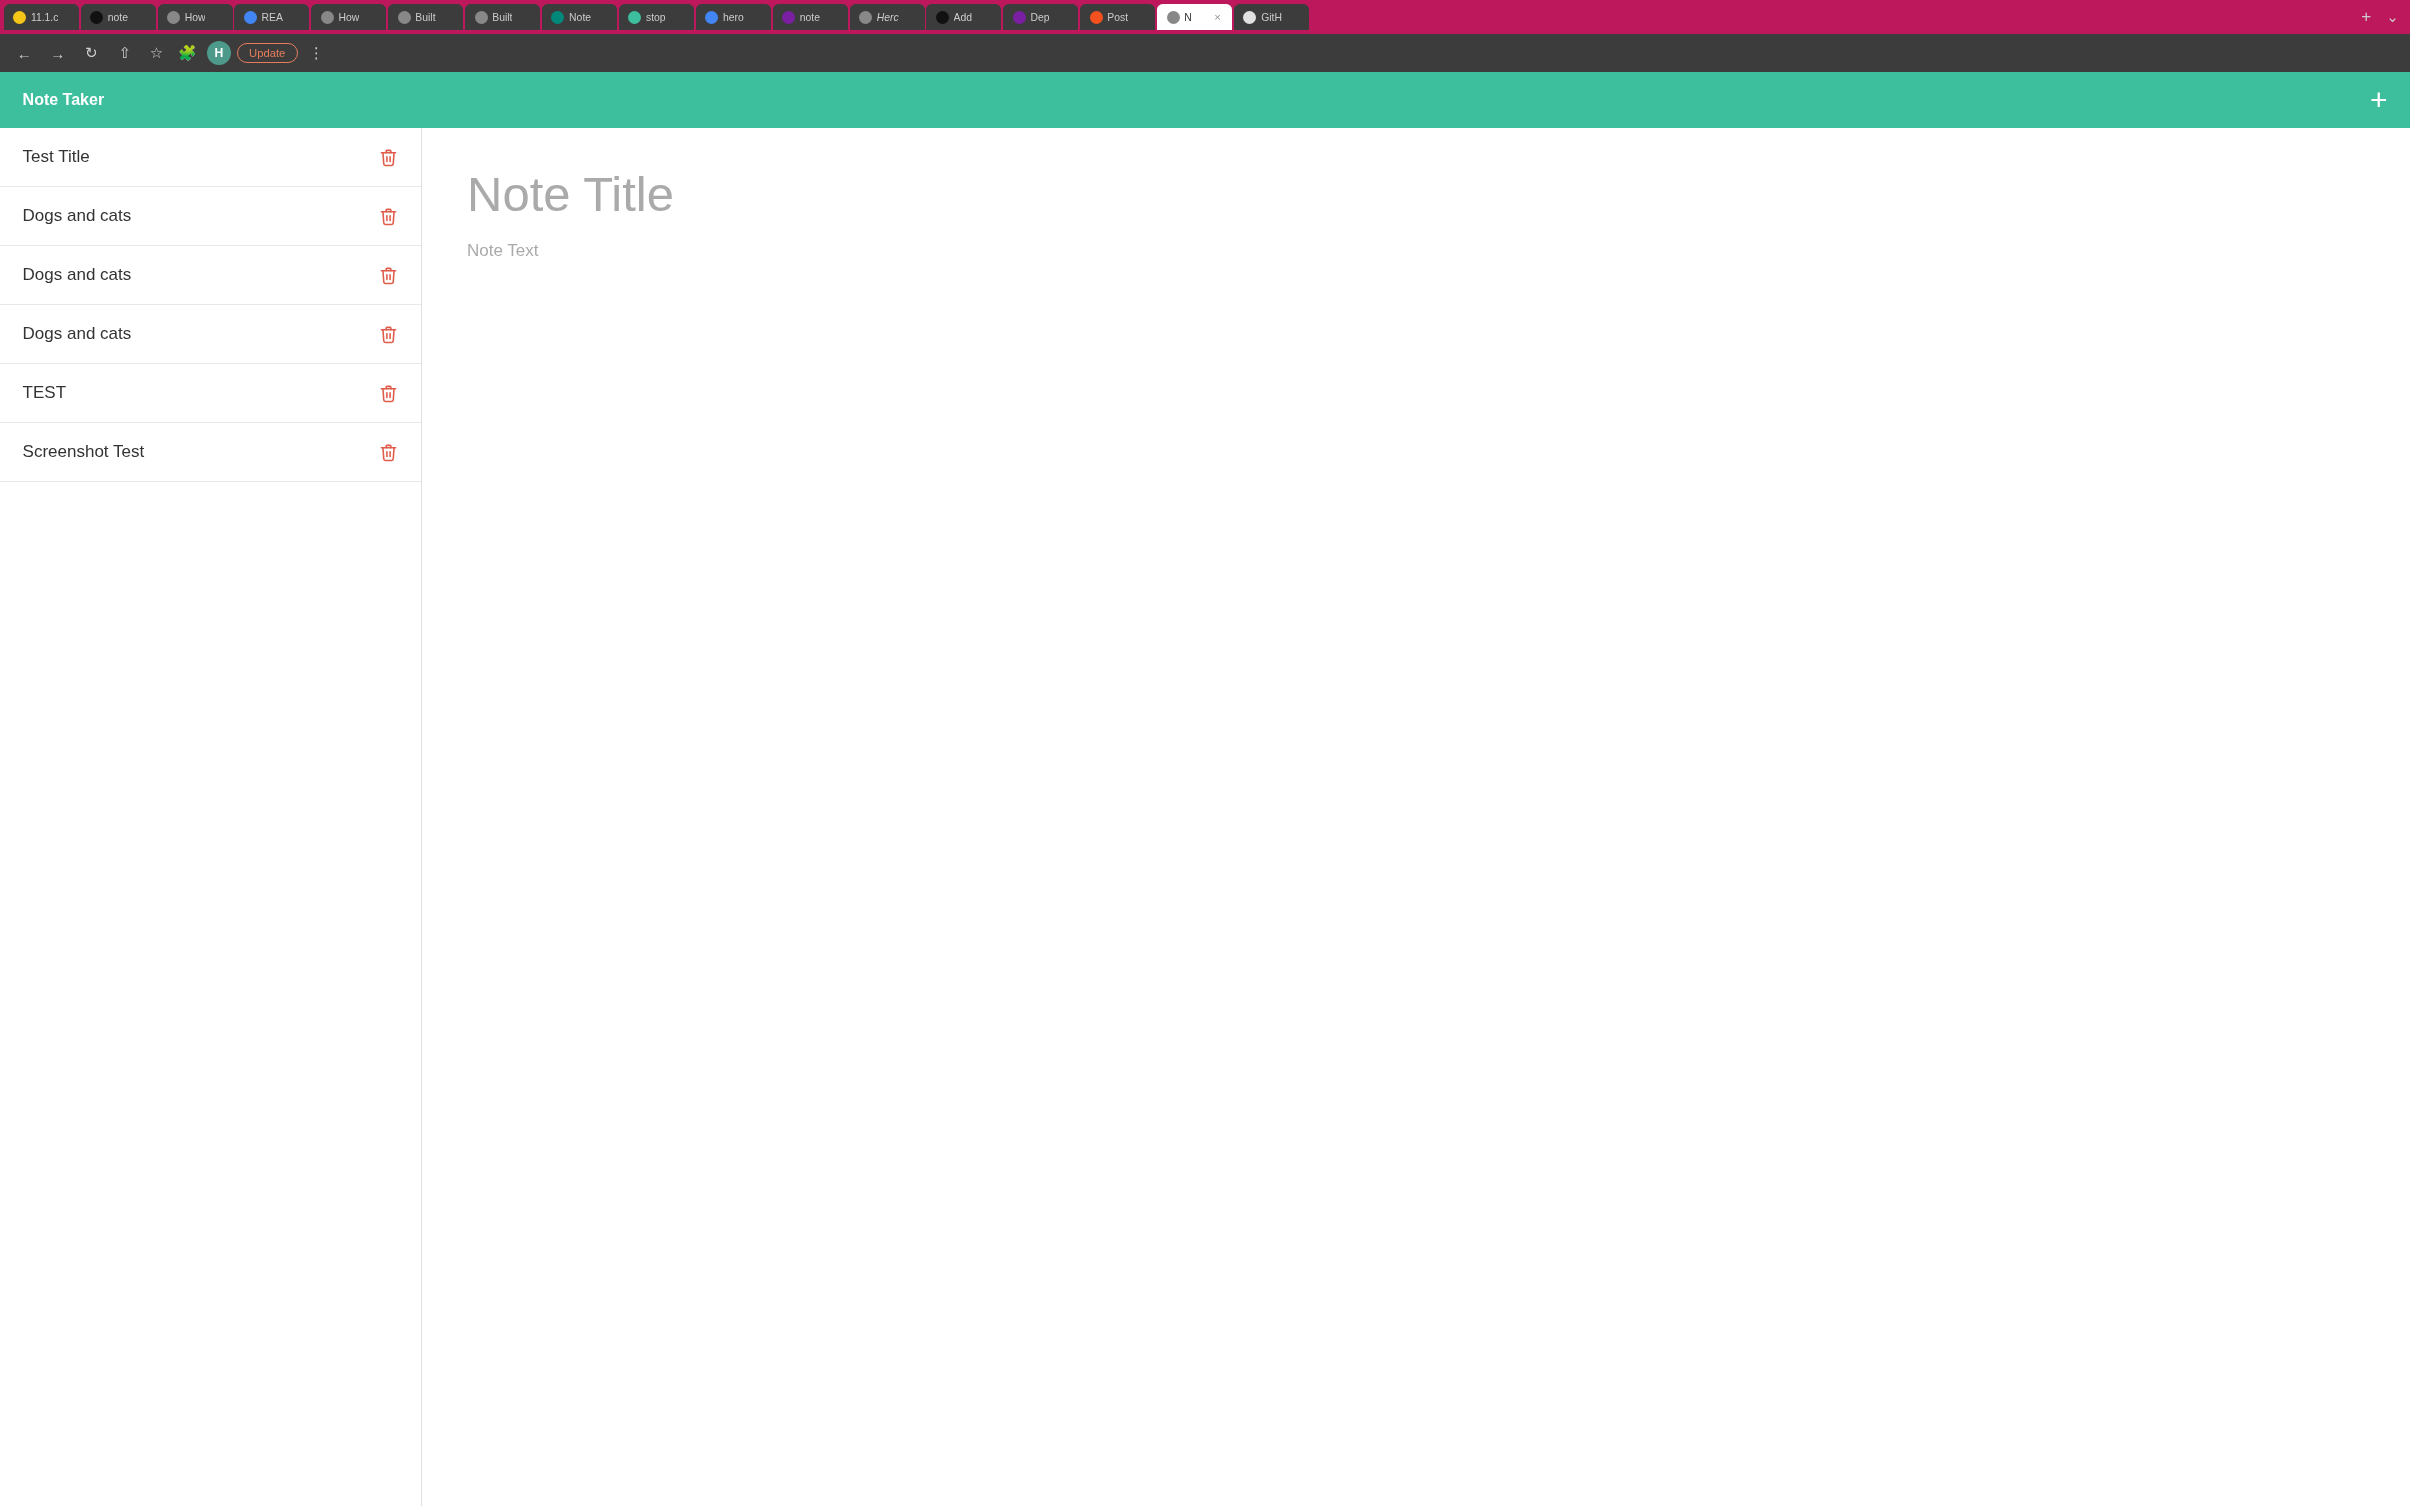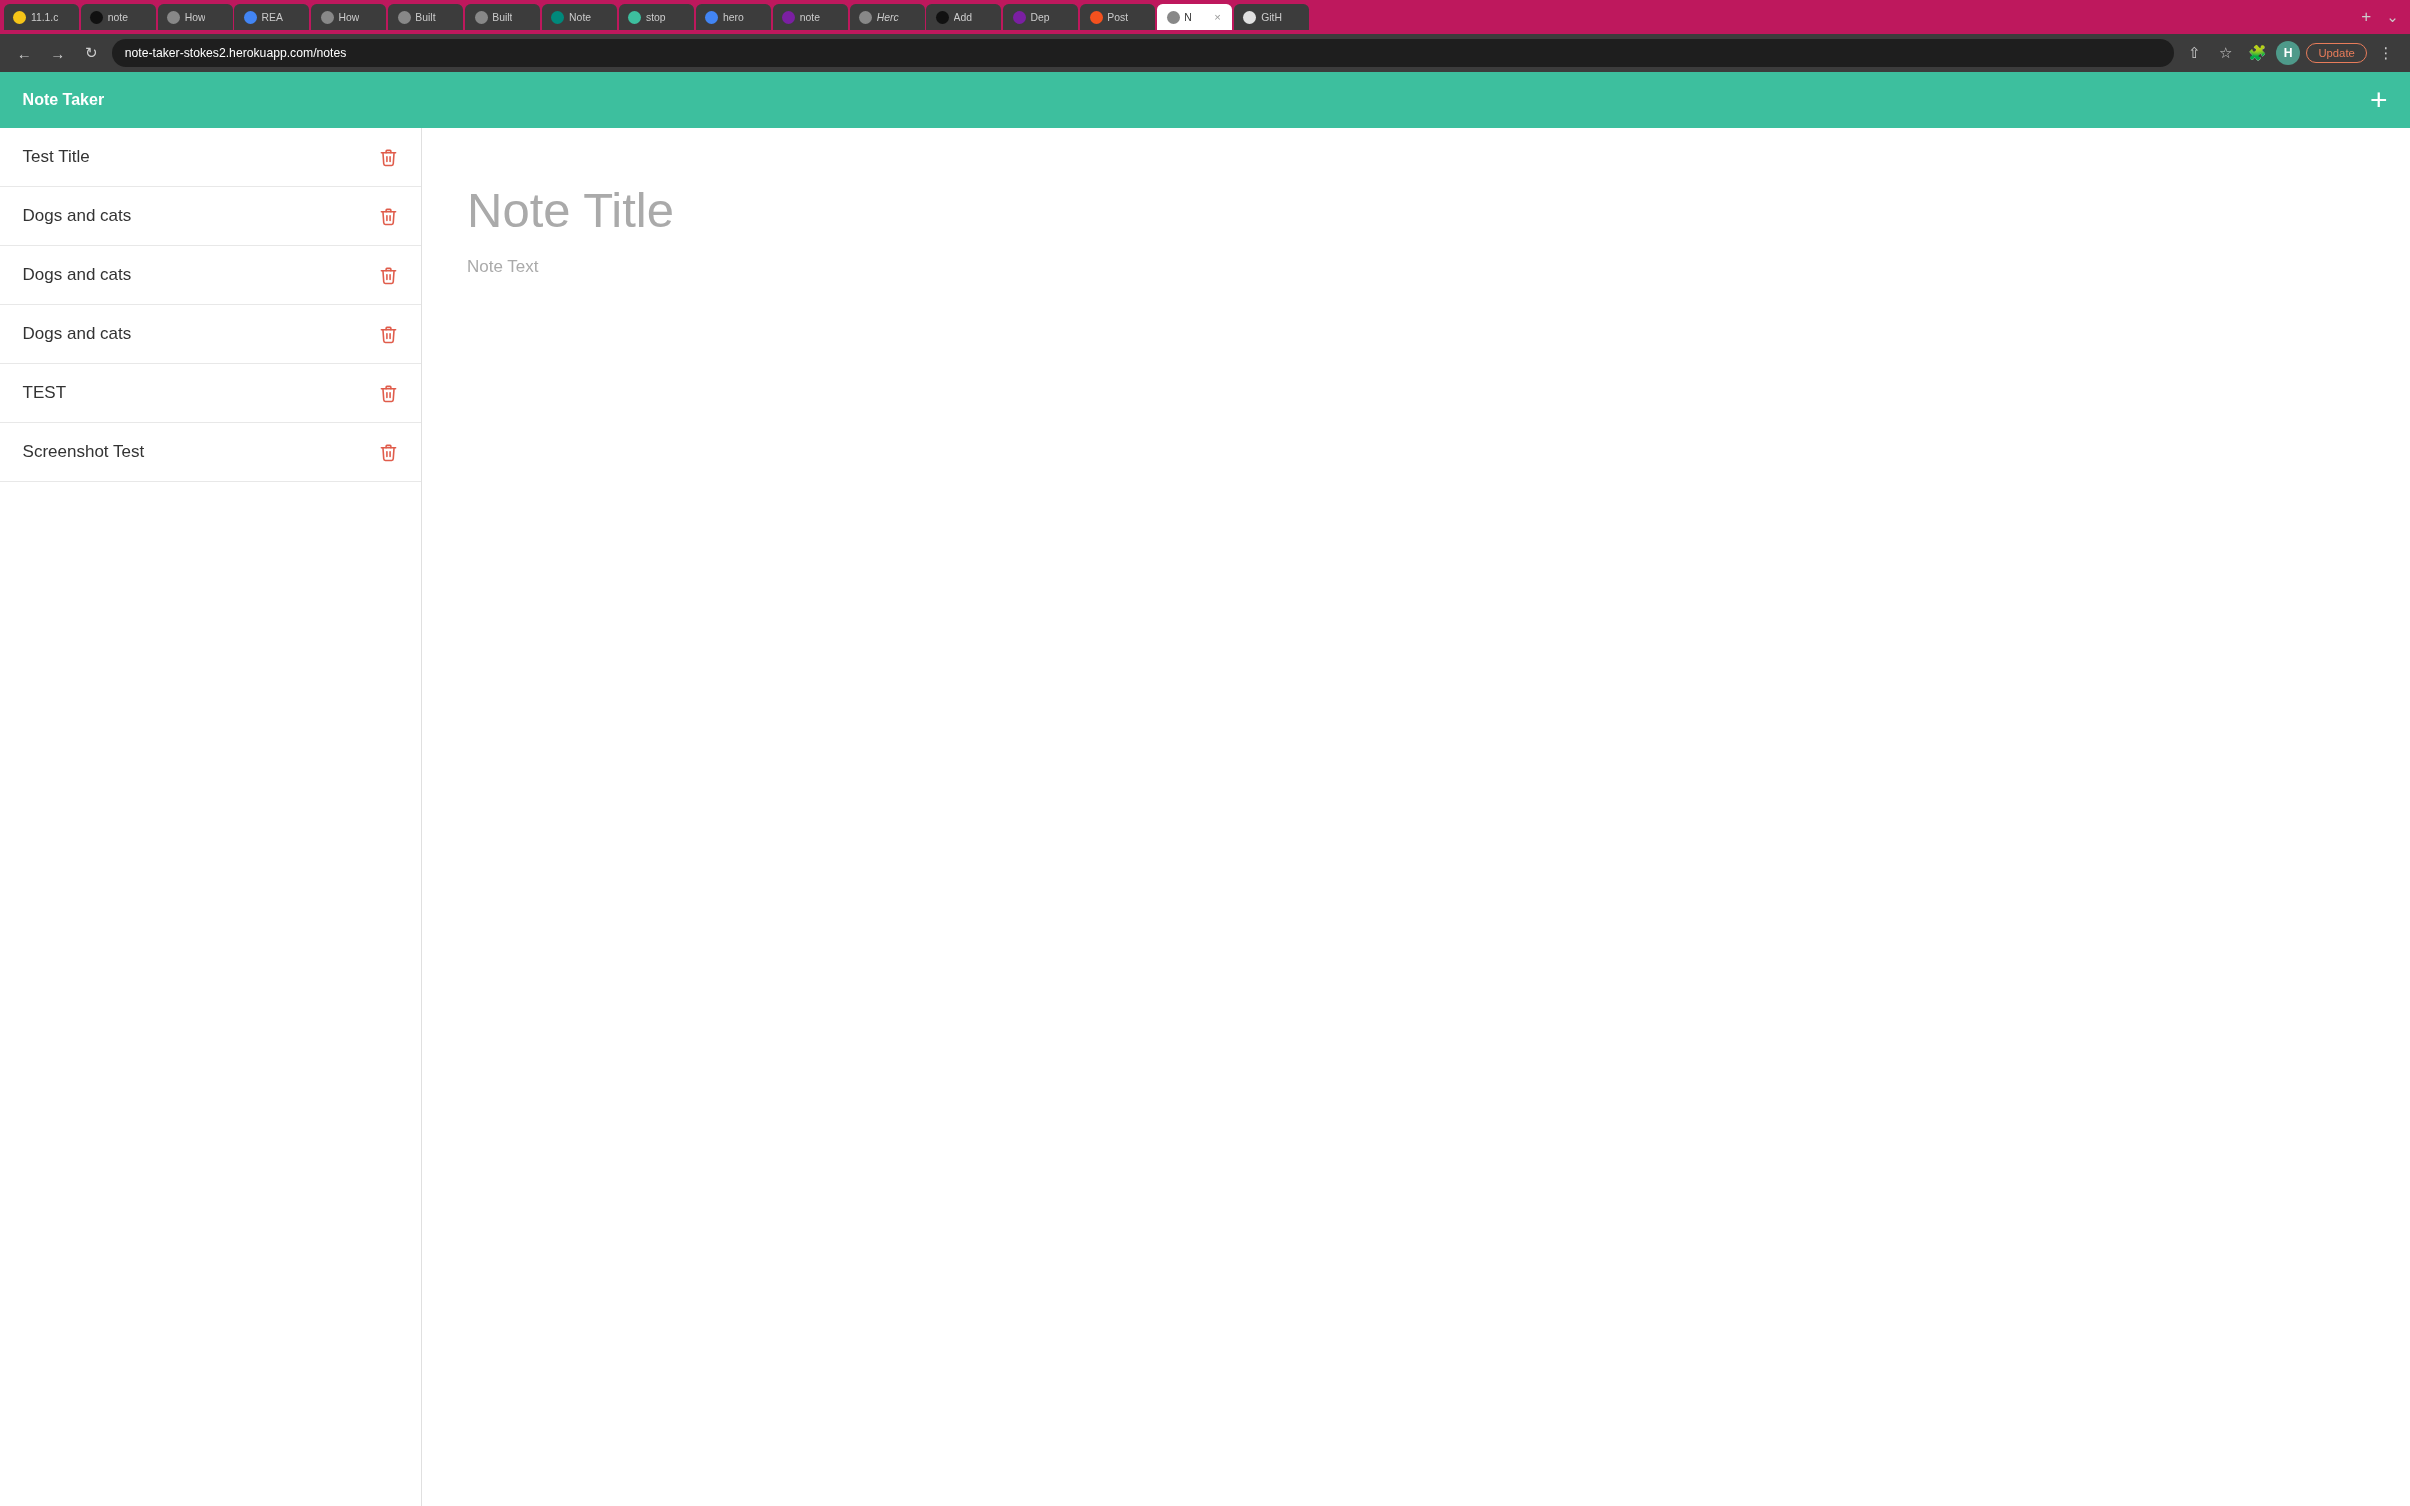--- a/index.html
+++ b/index.html
@@ -229,21 +229,21 @@
       cursor: pointer;
       color: #e05c4b;
       font-size: 17px;
       display: flex;
       align-items: center;
     }
 
     
     .main-content {
       flex: 1;
-      padding: 54px 45px;
+      padding: 38px 45px;
       overflow-y: auto;
     }
 
     .note-title-placeholder {
       font-size: 49px;
       color: #aaa;
       font-weight: 300;
       margin-bottom: 19px;
     }
 
@@ -343,23 +343,20 @@
         </div>
       </div>
     <button class="tab-new">+</button>
     <span class="tab-more">⌄</span>
   </div>
 
   <div class="address-bar">
     <button class="nav-btn">←</button>
     <button class="nav-btn">→</button>
     <button class="nav-btn">↻</button>
-    <div class="url-bar">
-      <span>note-taker-stokes2.herokuapp.com/notes</span>
-    </div>
     <div class="address-actions">
       <span class="addr-icon">⇧</span>
       <span class="addr-icon">☆</span>
       <span class="addr-icon">🧩</span>
       <button class="profile-btn">H</button>
       <button class="update-btn">Update</button>
       <span class="addr-icon">⋮</span>
     </div>
   </div>
 </div>

